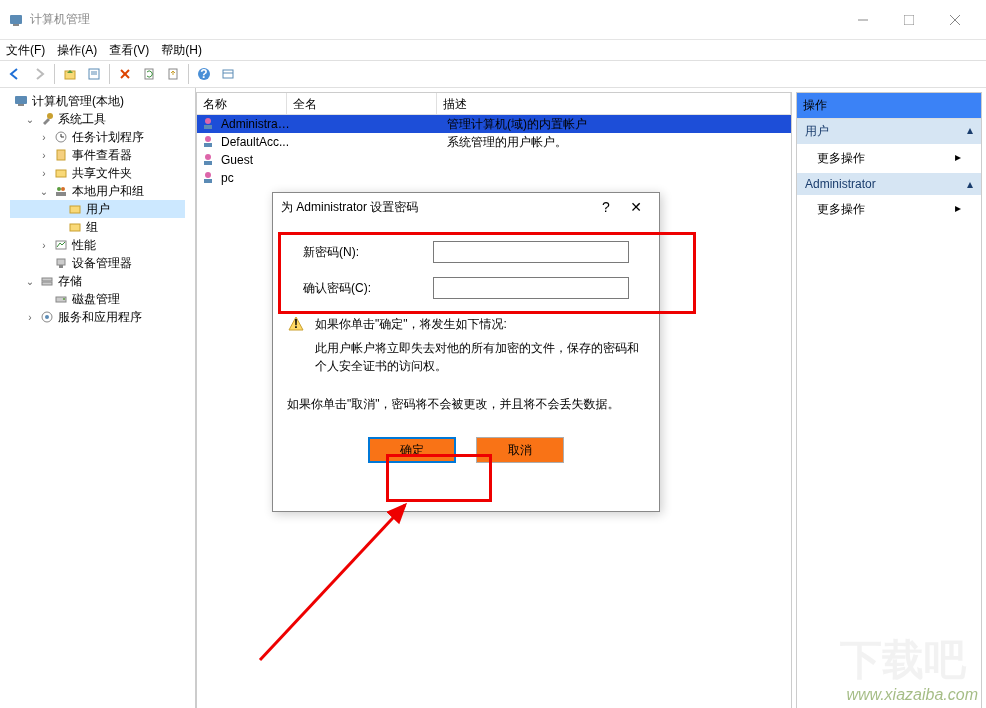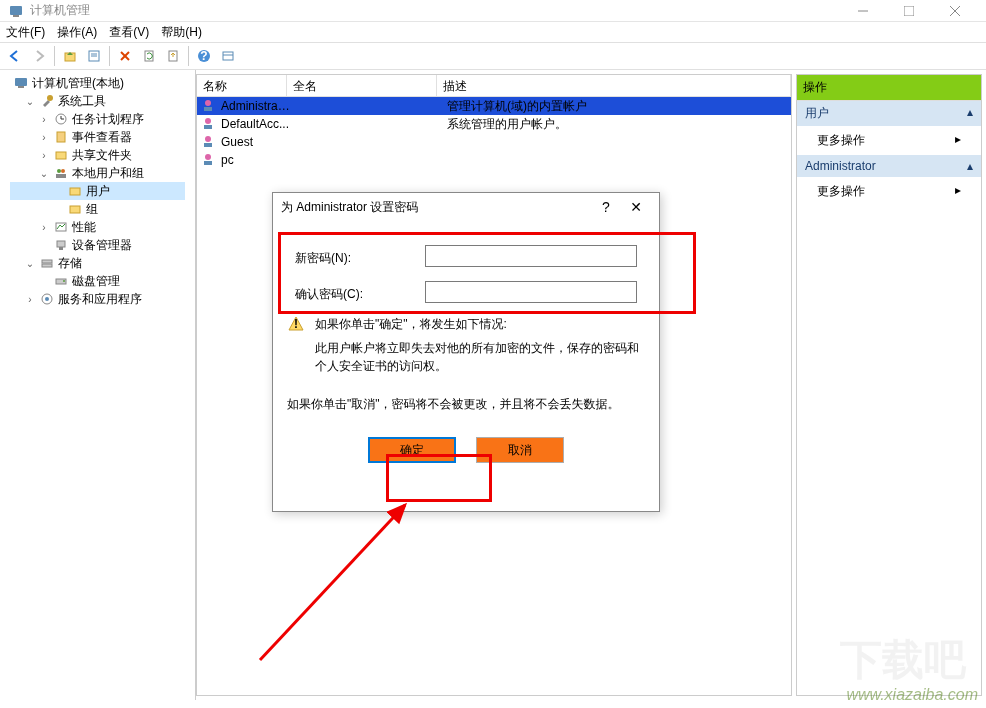--- a/index.html
+++ b/index.html
@@ -1,19 +1,19 @@
 <!DOCTYPE html>
 <html><head>
 <meta charset="utf-8">
 <style>
 * { box-sizing: border-box; margin: 0; padding: 0; font-family: "Microsoft YaHei", "Segoe UI", sans-serif; font-size: 12px; }
 body { background: #fff; width: 986px; height: 708px; overflow: hidden; position: relative; }
 
 
-.titlebar { height: 22px; background: #fff; display: flex; align-items: center; padding: 0 8px; border-bottom: 1px solid #e5e5e5; }
+.titlebar { height: 40px; background: #fff; display: flex; align-items: center; padding: 0 8px; border-bottom: 1px solid #e5e5e5; }
 .titlebar .icon { width: 16px; height: 16px; margin-right: 6px; }
 .titlebar .title { flex: 1; color: #888; }
 .winbtns { display: flex; }
 .winbtn { width: 46px; height: 30px; display: flex; align-items: center; justify-content: center; color: #888; cursor: pointer; }
 
 
 .menubar { height: 20px; display: flex; align-items: center; padding: 0 6px; gap: 12px; }
 .menubar span { cursor: pointer; }
 
 
@@ -36,32 +36,32 @@
 .list-header div { padding: 3px 6px; border-right: 1px solid #e0e0e0; }
 .col-name{width:90px}.col-full{width:150px}.col-desc{flex:1}
 .list-row { display: flex; height: 18px; align-items: center; cursor: pointer; }
 .list-row.sel { background: #1d4ed8; }
 .list-row .ricon { width: 16px; height: 16px; margin: 0 4px; }
 .list-row .rname { width: 70px; overflow: hidden; text-overflow: ellipsis; white-space: nowrap; }
 .list-row .rfull { width: 150px; }
 .list-row .rdesc { flex: 1; padding-left: 6px; }
 
 .actions { width: 186px; border: 1px solid #ccc; margin: 4px 4px 4px 2px; }
-.actions-header { background: #84cc16; padding: 4px 6px; border-bottom: 1px solid #ddd; font-weight: 400; }
+.actions-header { background: #3b82f6; padding: 4px 6px; border-bottom: 1px solid #ddd; font-weight: 400; }
 .ablock { background: #d6e5f3; padding: 4px 8px; color: #1a3d6d; display: flex; justify-content: space-between; cursor: pointer; }
 .aitem { padding: 6px 20px; cursor: pointer; display: flex; justify-content: space-between; }
 
 
 .dialog { position: absolute; left: 272px; top: 192px; width: 388px; height: 320px; background: #fff; border: 1px solid #888; box-shadow: 2px 2px 10px rgba(0,0,0,0.2); z-index: 10; }
 .dlg-title { height: 28px; display: flex; align-items: center; padding: 0 8px; }
 .dlg-title .t { flex: 1; }
 .dlg-title .help { width: 30px; text-align: center; font-size: 14px; cursor: pointer; }
 .dlg-title .close { width: 30px; text-align: center; font-size: 14px; cursor: pointer; }
 .dlg-body { padding: 10px 14px; }
-.field-row { display: flex; align-items: flex-end; height: 30px; margin: 6px 8px; }
+.field-row { display: flex; align-items: center; height: 30px; margin: 6px 16px; }
 .field-row label { width: 130px; }
 .field-row input { flex: 1; height: 22px; border: 1px solid #7a7a7a; padding: 0 4px; }
 .warn-row { display: flex; gap: 8px; margin-top: 12px; }
 .warn-icon { width: 20px; flex-shrink: 0; }
 .warn-text { flex: 1; line-height: 1.5; }
 .info-text { margin-top: 20px; line-height: 1.5; }
 .dlg-btns { display: flex; justify-content: center; gap: 20px; margin-top: 24px; }
 .dlg-btn { width: 88px; height: 26px; border: 1px solid #adadad; background: #f97316; cursor: pointer; }
 .dlg-btn.def { border: 2px solid #0078d7; }
 

